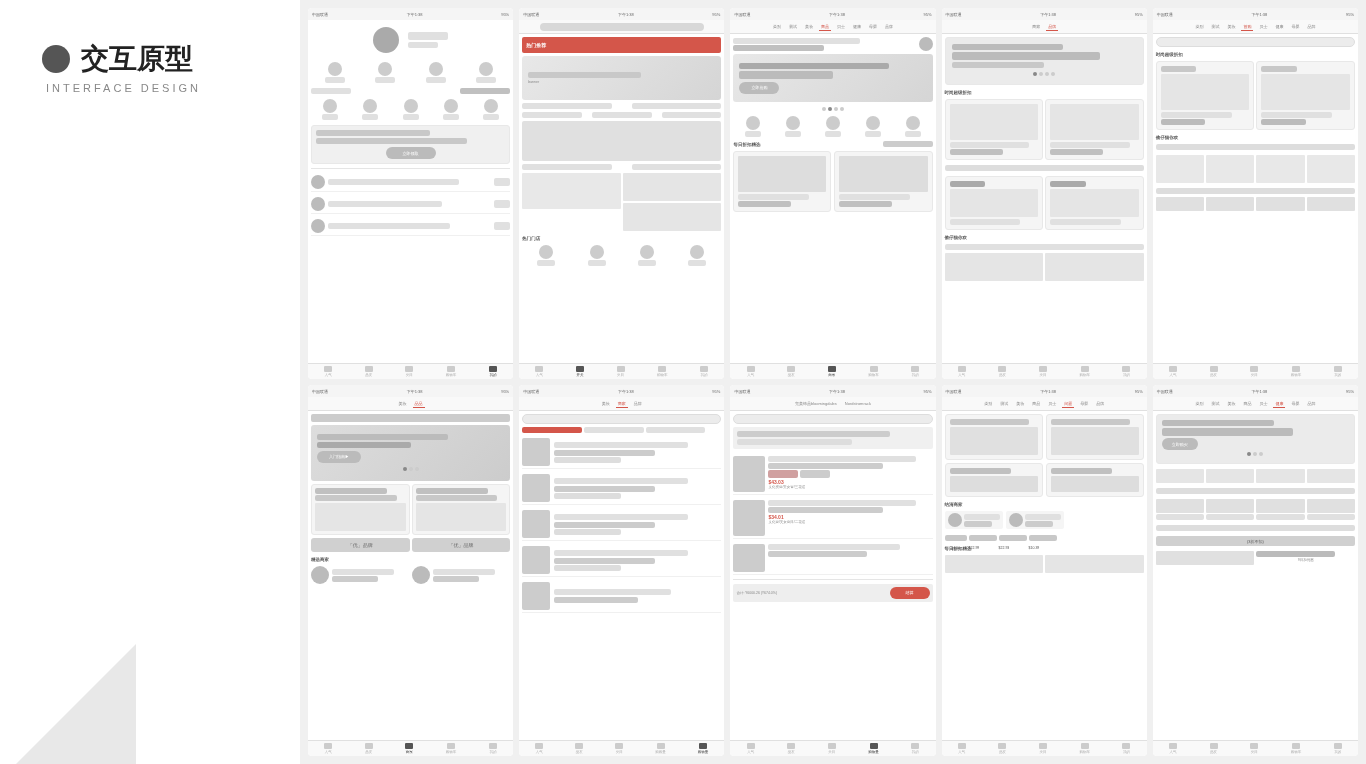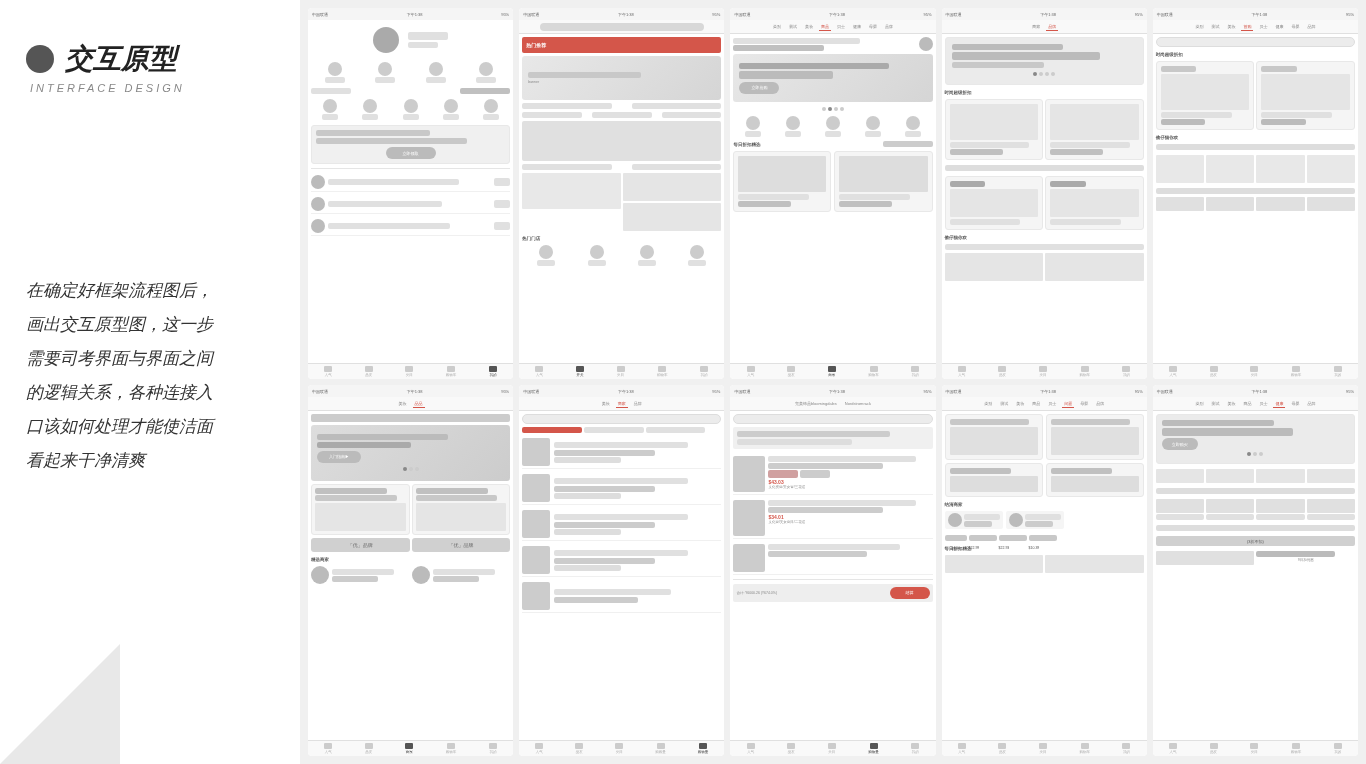--- a/index.html
+++ b/index.html
@@ -8,25 +8,24 @@
       height: 764px;
       background: #fff;
       font-family: 'Arial', sans-serif;
       overflow: hidden;
       position: relative;
     }
 
     
     .left-panel {
       position: absolute;
-      left: 0; top: 0;
+      left: 16px; top: 0;
       width: 300px;
       height: 764px;
       padding: 40px 26px;
-      font-style: italic;
     }
 
     .title-section {
       margin-bottom: 20px;
     }
 
     .title-circle {
       width: 28px; height: 28px;
       background: #555;
       border-radius: 50%;
@@ -313,28 +312,20 @@
 <body>
 
 <div class="left-panel">
   <div class="title-section">
     <div class="wf-row">
       <span class="title-circle"></span>
       <span class="title-zh">交互原型</span>
     </div>
     <div class="title-en">INTERFACE  DESIGN</div>
   </div>
-  <div class="description">
-    在确定好框架流程图后，<br>
-    画出交互原型图，这一步<br>
-    需要司考界面与界面之间<br>
-    的逻辑关系，各种连接入<br>
-    口该如何处理才能使洁面<br>
-    看起来干净清爽
-  </div>
   <div class="triangle-deco"></div>
 </div>
 
 <div class="wireframes-panel">
 
   <div class="phone-frame">
     <div class="status-bar">
       <span>中国联通</span>
         <span>下午1:38</span>
         <span>95%</span>

